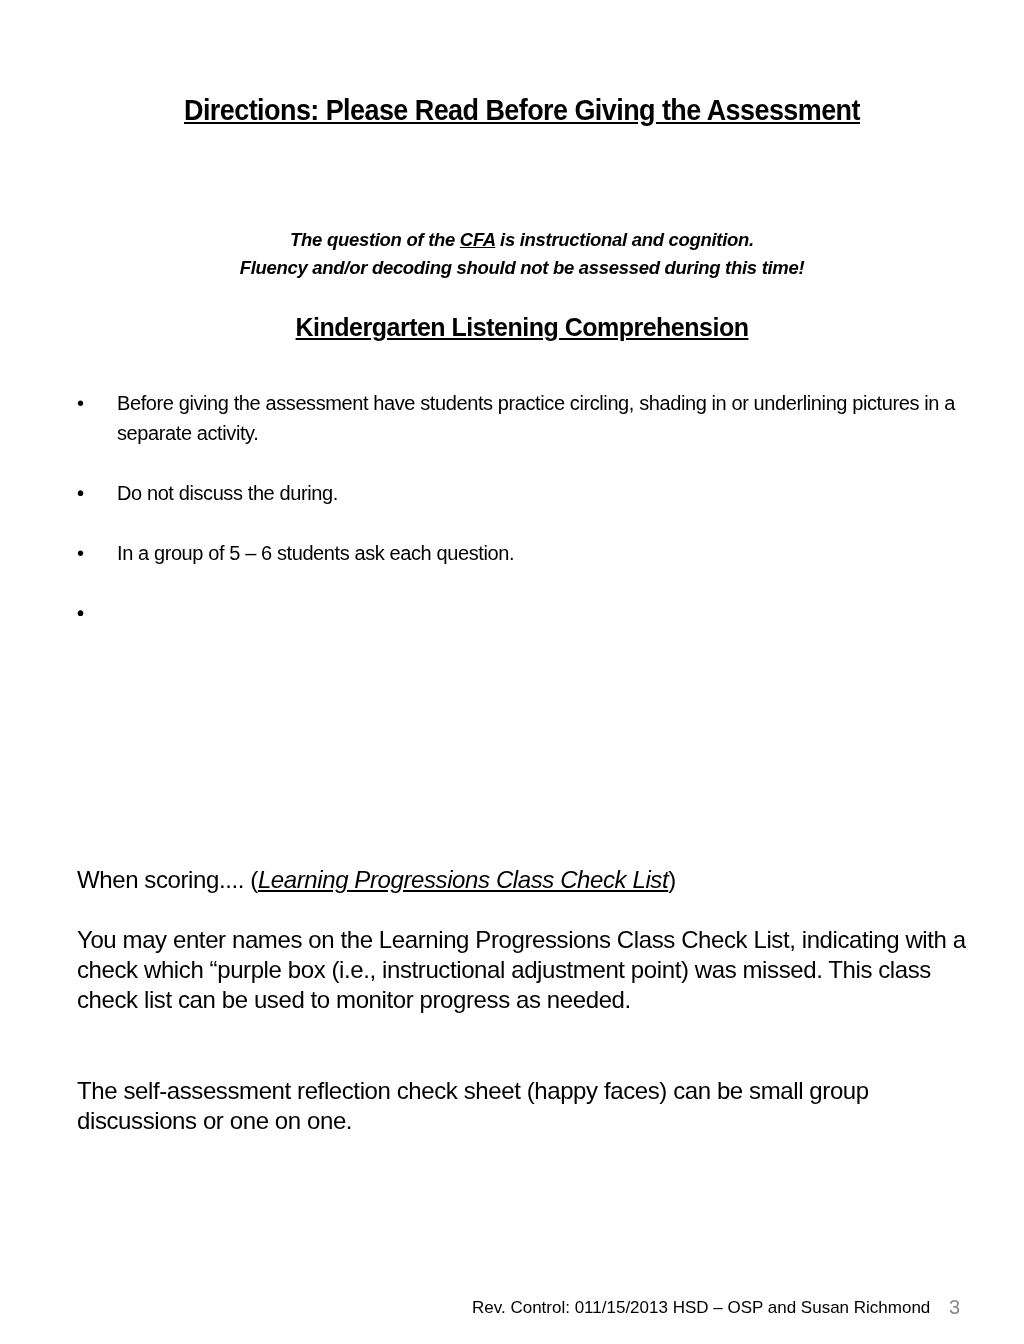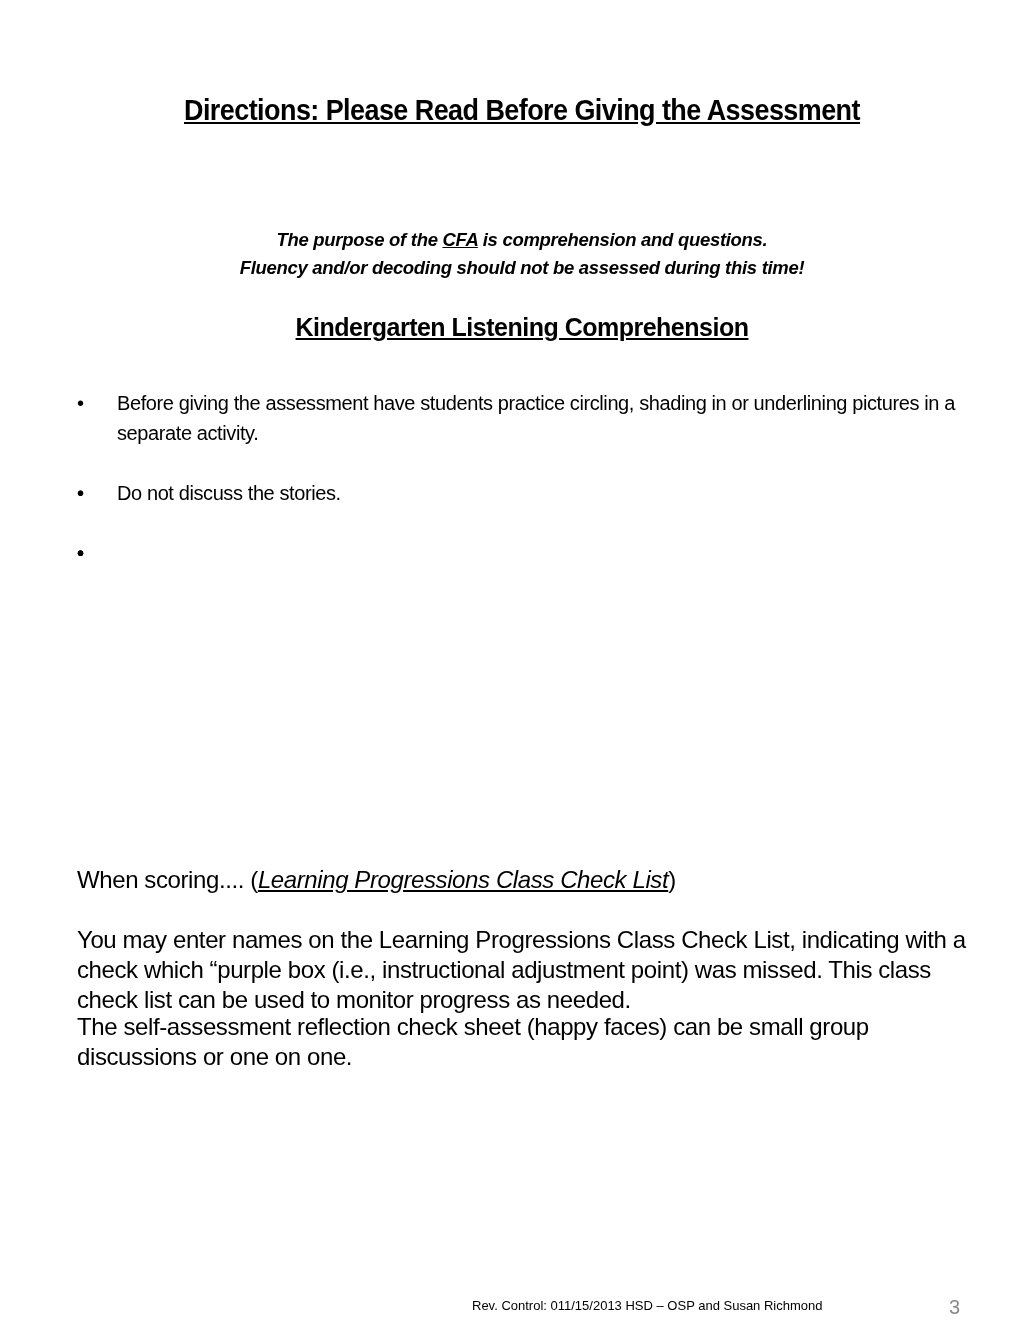--- a/index.html
+++ b/index.html
@@ -20,45 +20,45 @@
   .purpose .u { text-decoration: underline; }
   .subtitle {
     position: absolute; top: 313px; left: 0; width: 1044px; text-align: center;
     font-size: 25px; font-weight: bold; text-decoration: underline; letter-spacing: -0.5px;
   }
   .bullets { position: absolute; top: 388px; left: 77px; width: 900px; margin: 0; padding: 0; list-style: none; }
   .bullet { position: relative; padding-left: 40px; font-size: 20px; line-height: 30px; margin-bottom: 30px; letter-spacing: -0.4px; }
   .bullet .dot { position: absolute; left: 0; top: 0; }
   .para { position: absolute; left: 77px; width: 900px; font-size: 24px; line-height: 30px; letter-spacing: -0.4px; }
   .para .iu { font-style: italic; text-decoration: underline; }
-  .footer { position: absolute; top: 1298px; left: 472px; font-size: 13px; color: #000; }
+  .footer { position: absolute; top: 1298px; left: 472px; font-size: 17px; color: #000; }
   .pagenum { position: absolute; top: 1296px; left: 949px; font-size: 20px; color: #8a8a8a; }
 </style>
 </head>
 <body>
 
 <div class="title">Directions: Please Read Before Giving the Assessment</div>
 
 <div class="purpose">
-  <div><span>The purpose of the </span><span class="u">CFA</span><span> is comprehension and questions.</span></div>
+  <div><span>The question of the </span><span class="u">CFA</span><span> is instructional and cognition.</span></div>
   <div>Fluency and/or decoding should not be assessed during this time!</div>
 </div>
 
 <div class="subtitle">Kindergarten Listening Comprehension</div>
 
 <ul class="bullets">
   <li class="bullet"><span class="dot">•</span><span>Before giving the assessment have students practice circling, shading in or underlining pictures in a separate activity.</span></li>
   <li class="bullet"><span class="dot">•</span></li>
-  <li class="bullet"><span class="dot">•</span><span>Do not discuss the stories.</span></li>
-  <li class="bullet"><span class="dot">•</span></li>
+  <li class="bullet"><span class="dot">•</span><span>Do not discuss the during.</span></li>
+  <li class="bullet"><span class="dot">•</span><span>In a group of 5 – 6 students ask each question.</span></li>
   <li class="bullet"><span class="dot">•</span></li>
   <li class="bullet"><span class="dot">•</span></li>
   <li class="bullet"><span class="dot">•</span></li>
 </ul>
 
 <div class="para" style="top:865px;"><span>When scoring.... (</span><span class="iu">Learning Progressions Class Check List</span><span>)</span></div>
 
 <div class="para" style="top:925px;">You may enter names on the Learning Progressions Class Check List, indicating with a check which “purple box (i.e., instructional adjustment point) was missed.  This class check list can be used to monitor progress as needed.</div>
 
-<div class="para" style="top:1012px;">The self-assessment reflection check sheet (happy faces) can be small group discussions or one on one.</div>
+<div class="para" style="top:1076px;">The self-assessment reflection check sheet (happy faces) can be small group discussions or one on one.</div>
 
 <div class="footer">Rev. Control:  011/15/2013 HSD – OSP and Susan Richmond</div>
 <div class="pagenum">3</div>
 
 </body></html>

